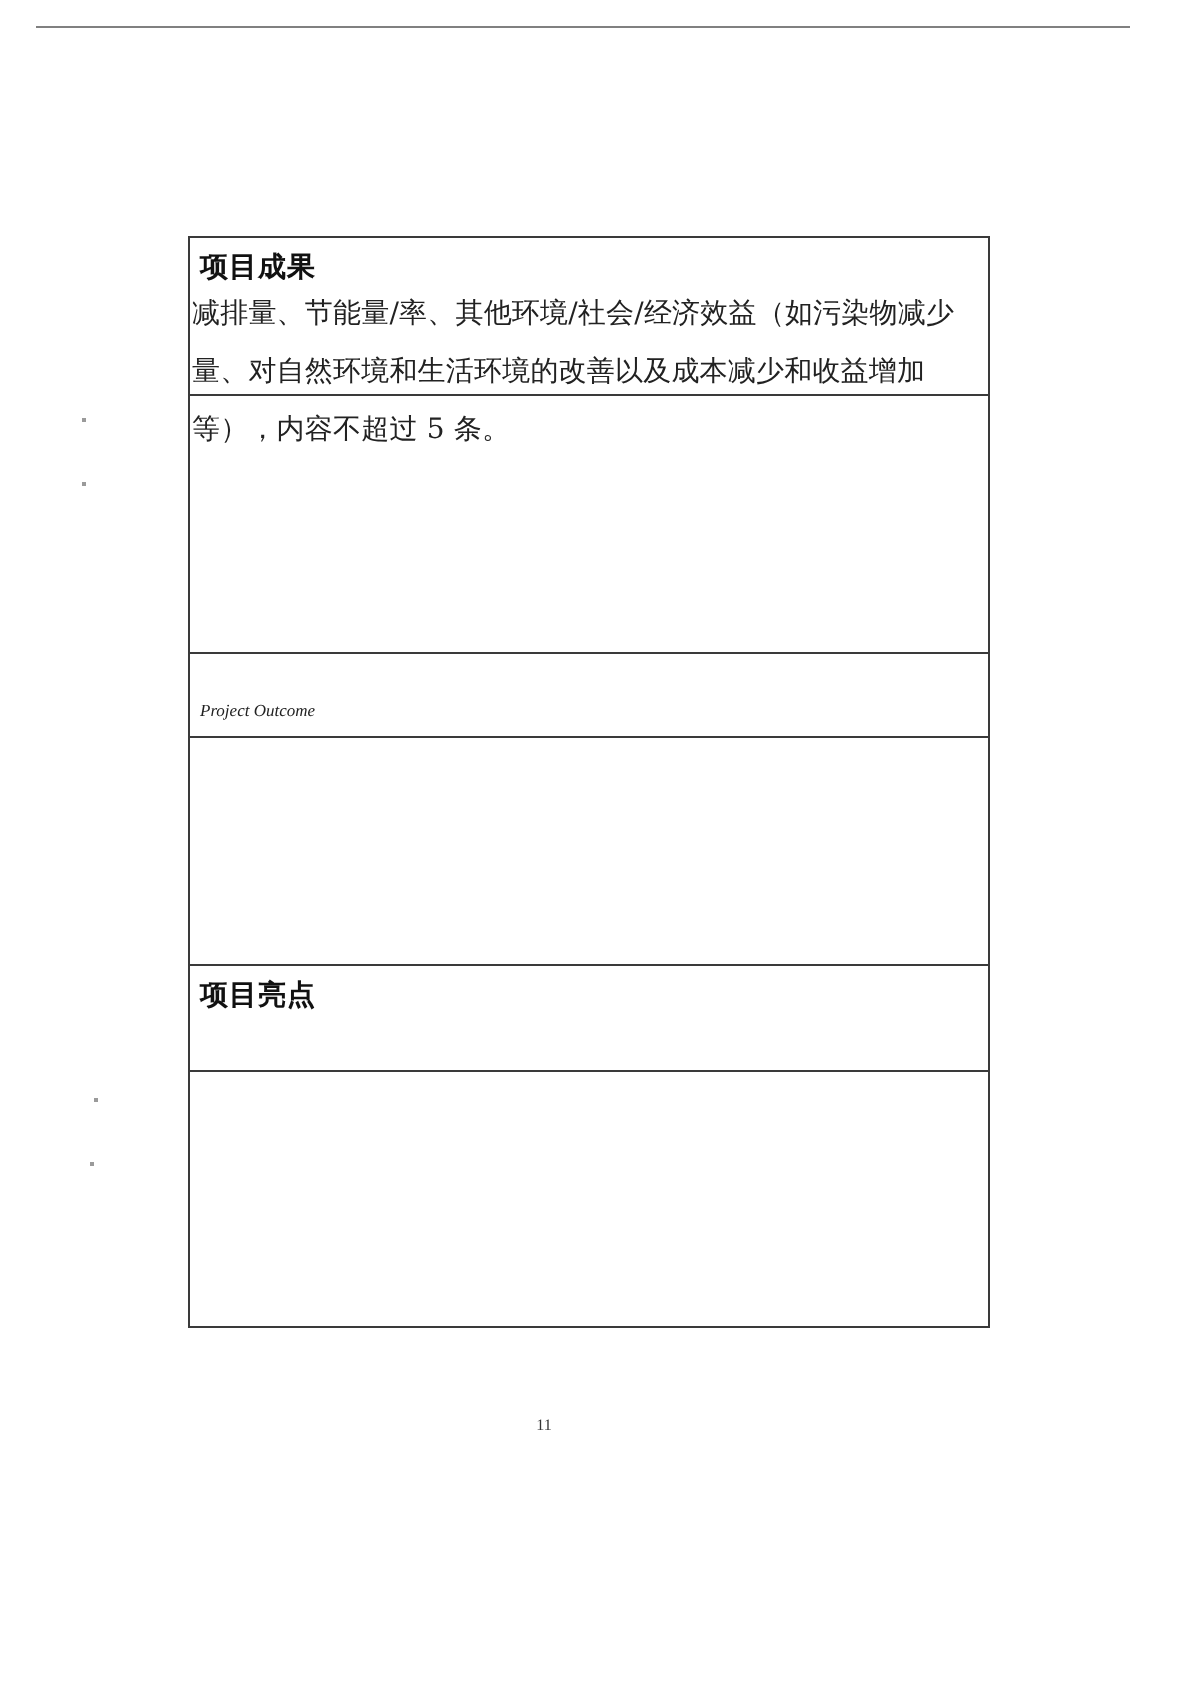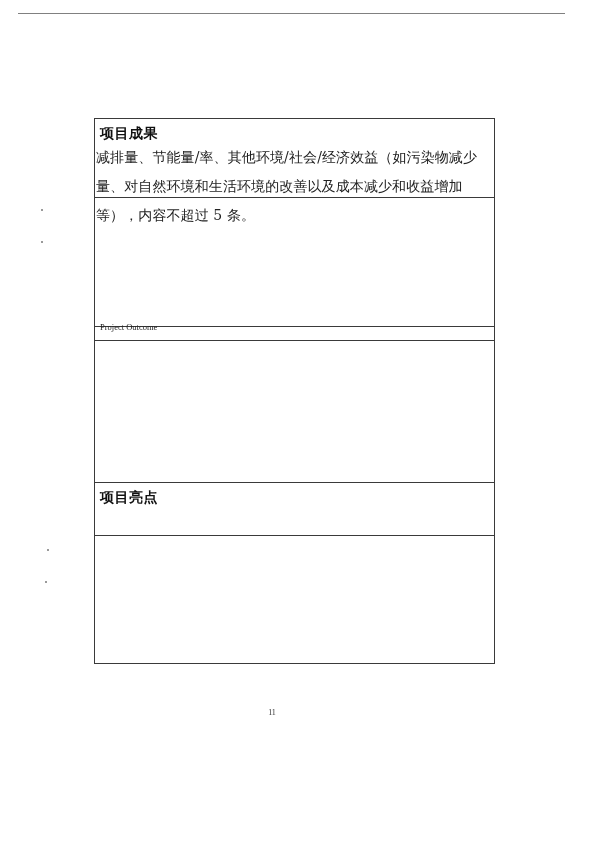--- a/index.html
+++ b/index.html
@@ -42,21 +42,21 @@
     .row {
       position: absolute;
       left: 0;
       right: 0;
       box-sizing: border-box;
       border-bottom: 1px solid #3a3a3a;
     }
     .row.last { border-bottom: none; }
     .row-outcome-header { top: 0; height: 79px; }
     .row-outcome-cn-body { top: 79px; height: 129px; }
-    .row-outcome-en-label { top: 196px; height: 26px; }
+    .row-outcome-en-label { top: 224px; height: 26px; font-style: italic; }
     .row-outcome-en-body { top: 234px; height: 130px; }
     .row-highlight-header { top: 364px; height: 53px; text-align: center; }
     .row-highlight-body { top: 417px; height: 127px; }
 
     .section-title {
       position: absolute;
       left: 5px;
       top: 6px;
       font-family: "DejaVu Sans", "Liberation Sans", sans-serif;
       font-weight: bold;

